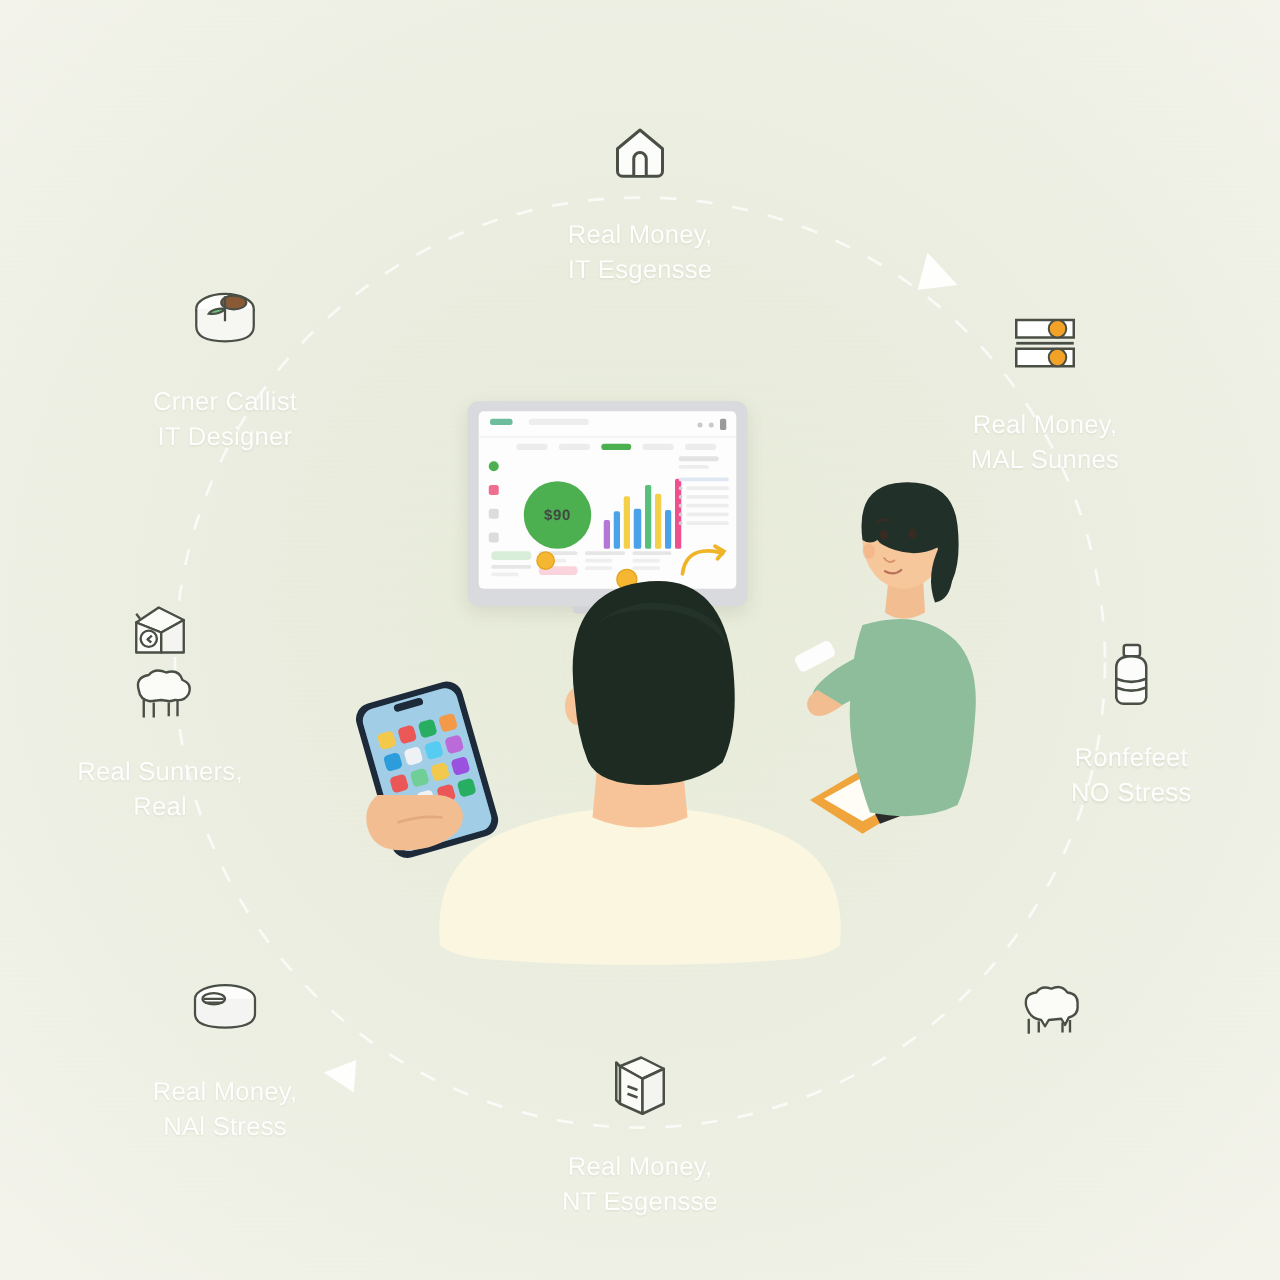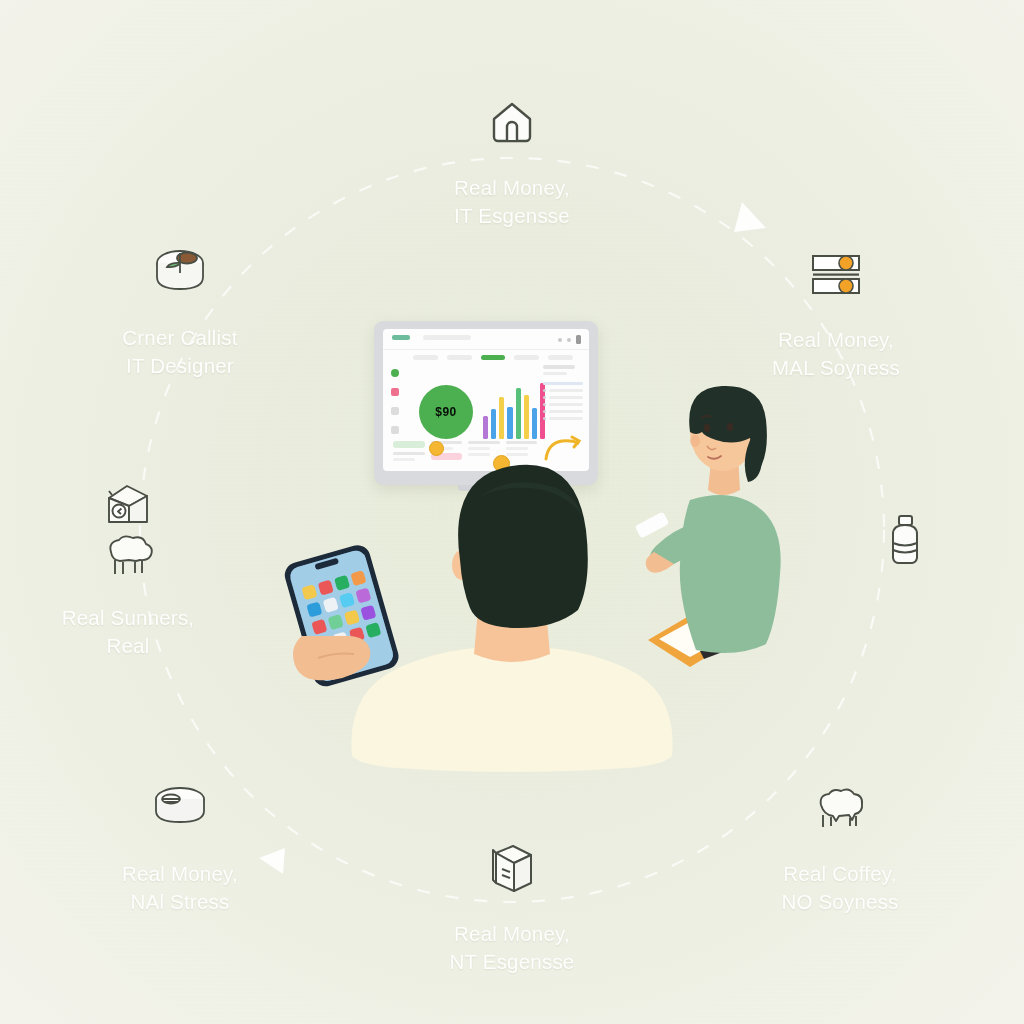--- a/index.html
+++ b/index.html
@@ -43,21 +43,21 @@
   .tdots b{width:5px;height:9px;background:#9a9a9a;border-radius:1.5px;display:block;}
   .s-tabs{position:absolute;left:30px;top:26px;width:160px;display:flex;gap:9px;}
   .s-tabs span{height:5px;background:#ececec;border-radius:3px;flex:1;}
   .s-tabs span.on{background:#4caf50;}
   .s-rail{position:absolute;left:8px;top:40px;display:flex;flex-direction:column;gap:11px;}
   .s-rail i{width:8px;height:8px;border-radius:2px;background:#dcdcdc;display:block;}
   .s-rail i.g{background:#4caf50;border-radius:50%;}
   .s-rail i.p{background:#ef6f8e;}
   .donut{position:absolute;left:36px;top:56px;width:54px;height:54px;border-radius:50%;
     background:#4caf50;display:flex;align-items:center;justify-content:center;}
-  .donut span{color:#000000;font-size:12px;font-weight:700;letter-spacing:.5px;opacity:.92;}
+  .donut span{color:#404040;font-size:12px;font-weight:700;letter-spacing:.5px;opacity:.92;}
   .bars{position:absolute;left:100px;top:52px;width:62px;height:58px;display:flex;align-items:flex-end;gap:3px;}
   .bars i{display:block;flex:1;border-radius:1.5px;}
   .sidecard{position:absolute;right:6px;top:36px;width:40px;}
   .sidecard .hd{height:4px;background:#e3e3e3;border-radius:2px;margin-bottom:3px;width:80%;}
   .sidecard .hd2{height:3px;background:#ededed;border-radius:2px;margin-bottom:7px;width:60%;}
   .sidecard .bl{height:3px;background:#dfe7f2;border-radius:2px;margin-bottom:4px;}
   .sidecard .li{display:flex;align-items:center;gap:3px;margin-bottom:4px;}
   .sidecard .li i{width:3px;height:3px;border-radius:50%;background:#cfcfcf;}
   .sidecard .li u{flex:1;height:2.5px;background:#ededed;border-radius:2px;text-decoration:none;}
   .cards{position:absolute;left:10px;top:112px;right:52px;display:flex;gap:6px;}
@@ -105,48 +105,48 @@
       <svg width="58" height="52" viewBox="0 0 58 52" fill="none">
         <rect x="6" y="7" width="46" height="14" fill="#fff" stroke="#4a4f46" stroke-width="2"></rect>
         <circle cx="39" cy="14" r="7" fill="#f3a228" stroke="#4a4f46" stroke-width="1.6"></circle>
         <rect x="6" y="24.5" width="46" height="2.2" fill="#4a4f46"></rect>
         <rect x="6" y="30" width="46" height="14" fill="#fff" stroke="#4a4f46" stroke-width="2"></rect>
         <circle cx="39" cy="37" r="7" fill="#f3a228" stroke="#4a4f46" stroke-width="1.6"></circle>
       </svg>
     </div>
     <div class="lbl">
       <div>Real Money,</div>
-      <div>MAL Soyness</div>
+      <div>MAL Sunnes</div>
     </div>
   </div>
 
   <div class="node" style="left:905px;top:505px;">
     <div class="ico">
       <svg width="52" height="60" viewBox="0 0 52 60" fill="none" stroke="#4a4f46" stroke-width="2">
         <rect x="20" y="4" width="13" height="9" rx="2" fill="#fcfcfa"></rect>
         <path d="M14 22 q0-9 12-9 q12 0 12 9 v24 a6 6 0 0 1 -6 5 H20 a6 6 0 0 1 -6 -5 Z" fill="#fcfcfa"></path>
         <path d="M14 31 q12 5 24 0"></path>
         <path d="M14 38 q12 5 24 0"></path>
       </svg>
+    </div>
+    <div class="lbl">
+      <div>Ronfefeet</div>
+      <div>NO Stress</div>
     </div>
   </div>
 
   <div class="node" style="left:840px;top:772px;">
     <div class="ico">
       <svg width="62" height="52" viewBox="0 0 62 52" fill="none" stroke="#4a4f46" stroke-width="1.9" stroke-linejoin="round">
         <path d="M12 22 q-2-10 8-11 q4-6 12-3 q8-4 13 3 q9 1 8 10 q1 8-7 10 l-3 6 -3-5 -10 1 -3 5 -3-5 q-9 -1 -12 -11Z" fill="#fbfbf8"></path>
         <path d="M14 32 v12"></path>
         <path d="M22 34 v9"></path>
         <path d="M41 35 v8"></path>
         <path d="M47 33 v10"></path>
       </svg>
-    </div>
-    <div class="lbl">
-      <div>Real Coffey,</div>
-      <div>NO Soyness</div>
     </div>
   </div>
 
   <div class="node" style="left:512px;top:832px;">
     <div class="ico">
       <svg width="58" height="56" viewBox="0 0 58 56" fill="none" stroke="#4a4f46" stroke-width="2" stroke-linejoin="round">
         <path d="M13 12 L30 5 L48 14 L31 22 Z" fill="#fbfbf8"></path>
         <path d="M13 12 v30 l18 8 V22 Z" fill="#fbfbf8"></path>
         <path d="M31 22 v28 l17-8 V14 Z" fill="#f4f4f1"></path>
         <path d="M19 28 l8 3"></path>
@@ -192,21 +192,21 @@
         <path d="M36 28 v11"></path>
         <path d="M43 26 v13"></path>
       </svg>
     </div>
     <div class="lbl">
       <div>Real Sunners,</div>
       <div>Real</div>
     </div>
   </div>
 
-  <div class="node" style="left:180px;top:236px;justify-content:space-between;">
+  <div class="node" style="left:180px;top:220px;justify-content:space-between;">
     <div class="ico">
       <svg width="62" height="56" viewBox="0 0 62 56" fill="none" stroke="#4a4f46" stroke-width="1.8">
         <ellipse cx="31" cy="18" rx="23" ry="12" fill="#fdfdfc"></ellipse>
         <path d="M8 18 v14 q0 12 23 12 q23 0 23-12 V18" fill="#f6f6f3"></path>
         <path d="M31 18 a11 6 0 0 0 -13 4 a11 6 0 0 0 13 -4Z" fill="#6fbf7d"></path>
         <ellipse cx="38" cy="13" rx="10" ry="5.5" fill="#8a5a36"></ellipse>
         <path d="M31 8 v20"></path>
       </svg>
     </div>
     <div class="lbl">

